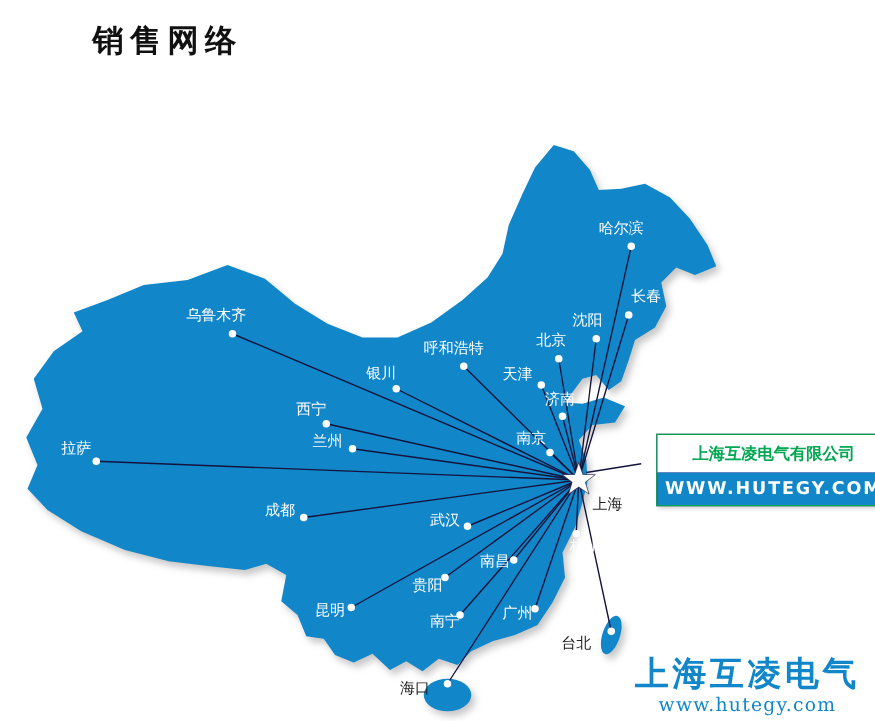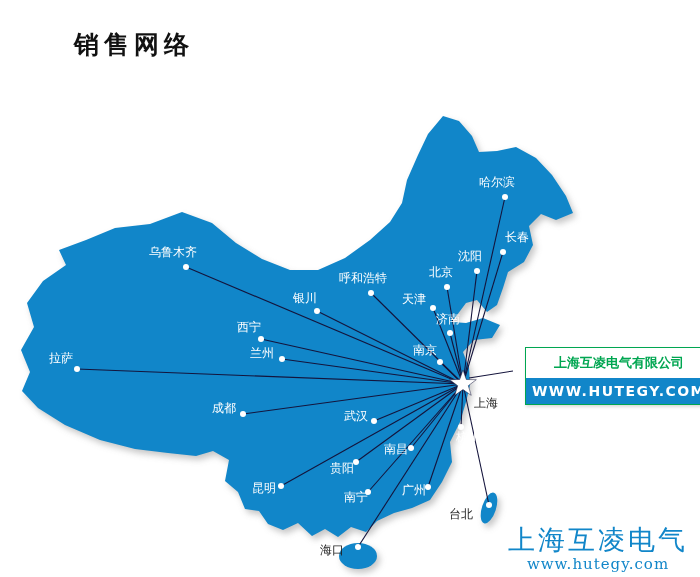--- a/index.html
+++ b/index.html
@@ -13,21 +13,21 @@
   
   .header{position:absolute;left:74px;top:10px;z-index:3;}
   .title-line{
     font-family:"DejaVu Sans", sans-serif;
     font-weight:bold;font-style:italic;
     font-size:40px;line-height:0.95;
     letter-spacing:1px;
     color:var(--accent,#1186c9);
   }
   .subtitle{
-    margin-top:18px;
+    margin-top:6px;
     font-size:25px;font-weight:bold;
     letter-spacing:5px;color:#111111;
   }
   
   svg.map{position:absolute;left:0;top:0;z-index:1;}
   .map-shape{filter:drop-shadow(3px 4px 3px rgba(70,70,70,0.30));}
   
   .callout{
     position:absolute;left:525px;top:347px;width:186px;z-index:4;
     border:1px solid var(--green,#00a651);
@@ -44,21 +44,21 @@
     background:var(--accent,#1186c9);
     color:#ffffff;font-weight:bold;font-size:14px;
     letter-spacing:1.5px;padding:5px 2px;white-space:nowrap;
   }
   
   .watermark{
     position:absolute;right:12px;bottom:4px;z-index:4;
     text-align:center;color:var(--accent,#1186c9);
     font-family:"DejaVu Serif", serif;
   }
-  .watermark-name{font-size:27px;font-weight:normal;letter-spacing:3px;line-height:1.1;}
+  .watermark-name{font-size:27px;font-weight:bold;letter-spacing:3px;line-height:1.1;}
   .watermark-url{font-size:15px;letter-spacing:1px;}
 </style>
 </head>
 <body>
 
 <div class="stage">
 
   <div class="header">
     <div class="subtitle">销售网络</div>
   </div>

